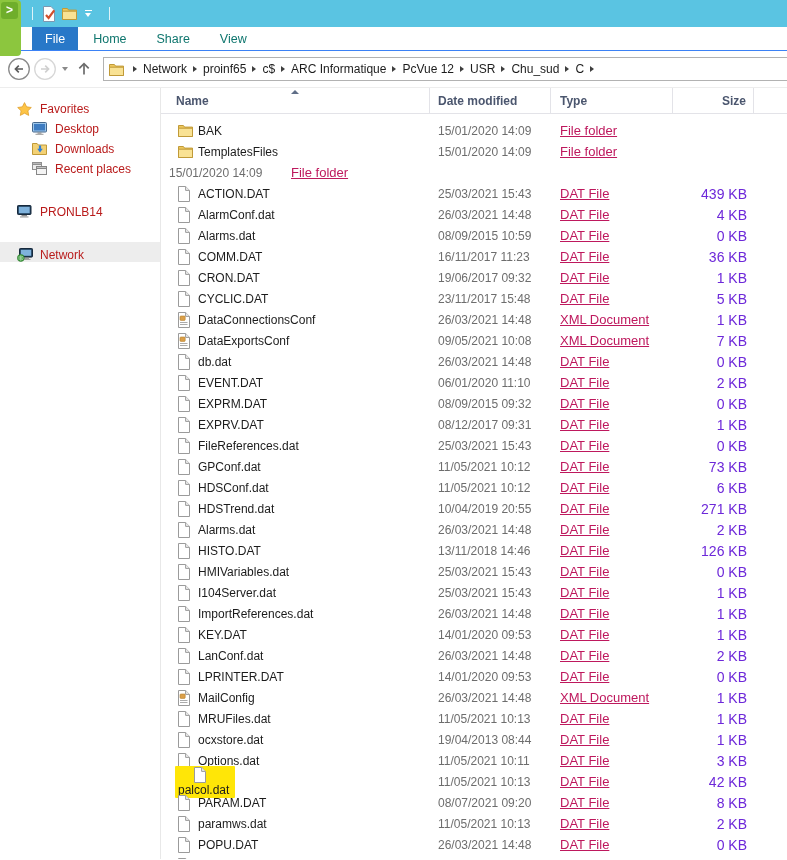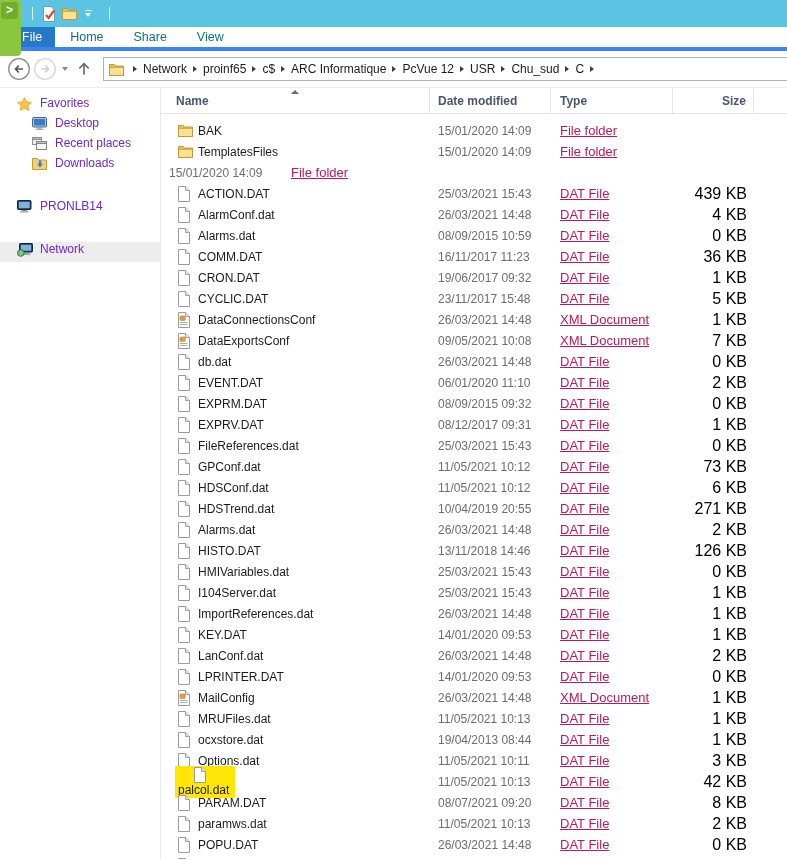--- a/index.html
+++ b/index.html
@@ -14,36 +14,36 @@
   .qat { display:flex; align-items:center; margin-left:26px; height:100%; }
   .qat-sep { width:1px; height:13px; background:rgba(255,255,255,.8); margin:0 6px; }
   .qat-btn { display:flex; align-items:center; justify-content:center; width:20px; height:22px; }
   .qat-drop { display:flex; flex-direction:column; align-items:center; width:14px; margin-left:2px; }
   .qat-drop .bar { width:7px; height:1.5px; background:#fff; margin-bottom:2px; }
   .qat-drop .tri { width:0; height:0; border-left:3.5px solid transparent; border-right:3.5px solid transparent; border-top:4px solid #fff; }
   
   .green-tab { position:absolute; left:0; top:0; width:21px; height:56px; background:#8cc63e; border-radius:0 4px 4px 0; z-index:20; }
   .green-chip { position:absolute; left:1px; top:2px; width:17px; height:17px; background:#6fae2b; border-radius:3px; color:#fff; font-size:12px; font-weight:bold; line-height:17px; text-align:center; }
   
-  .tabsrow { height:24px; background:#fff; display:flex; align-items:stretch; border-bottom:4px solid #3b82f6; padding-left:9px; }
+  .tabsrow { height:24px; background:#fff; display:flex; align-items:stretch; border-bottom:1px solid #3b82f6; padding-left:32px; }
   .tab { padding:0 15px; font-size:12.5px; color:#0f766e; display:flex; align-items:center; cursor:default; }
   .tab.active { background:#2878c8; color:#fff; padding:0 13px; }
   
   .navbar { height:37px; background:#fff; display:flex; align-items:center; border-bottom:1px solid #ededed; padding-left:7px; }
   .navbtn { display:flex; align-items:center; justify-content:center; margin-right:2px; }
   .nav-drop { width:0; height:0; border-left:3.5px solid transparent; border-right:3.5px solid transparent; border-top:4px solid #8a8a8a; margin:0 7px 0 3px; }
   .addressbar { flex:1; height:24px; border:1px solid #b2b2b2; background:#fff; display:flex; align-items:center; padding-left:5px; margin-left:8px; margin-right:-1px; overflow:hidden; }
   .addr-folder { display:flex; margin-right:3px; }
   .crumbs { display:flex; align-items:center; }
   .crumb-sep { width:0; height:0; border-left:4px solid #3e3e3e; border-top:3.5px solid transparent; border-bottom:3.5px solid transparent; margin:0 6px; }
   .crumb { font-size:12px; color:#1c1c1c; white-space:nowrap; cursor:default; }
   
   .main { display:flex; height:771px; }
   .sidebar { width:160px; padding-top:8px; flex:none; }
-  .side-item { height:20px; display:flex; align-items:flex-start; font-size:12px; color:#6d28d9; padding-left:17px; cursor:default; white-space:nowrap; }
+  .side-item { height:20px; display:flex; align-items:flex-end; font-size:12px; color:#b91c1c; padding-left:17px; cursor:default; white-space:nowrap; }
   .side-item .sicon { width:17px; height:15px; display:flex; align-items:center; margin-right:6px; flex:none; }
   .side-item.child { padding-left:32px; }
   .side-item.gap { margin-top:23px; }
   .side-item.selected { background:#ededed; }
   .filearea { flex:1; border-left:1px solid #e8e8e8; display:flex; flex-direction:column; overflow:hidden; }
   .listheader { height:26px; flex:none; display:flex; border-bottom:1px solid #e3e3e8; }
   .hcell { border-right:1px solid #e3e3e8; font-size:12px; color:#4b566e; display:flex; align-items:center; cursor:default;font-weight:bold; }
   .hcell.h-name { width:269px; padding-left:15px; position:relative; }
   .hcell.h-date { width:121px; padding-left:8px; }
   .hcell.h-type { width:122px; padding-left:9px; }
@@ -52,21 +52,21 @@
     border-left:4px solid transparent; border-right:4px solid transparent; border-bottom:4px solid #5f6e87; }
   .rows { padding-top:6px; overflow:hidden; flex:1; }
   .row { height:21px; display:flex; align-items:center; cursor:default; }
   .cell-name { width:269px; padding-left:14px; display:flex; align-items:center; overflow:hidden;text-align:center; }
   .namewrap { display:inline-flex; align-items:center; padding:1px 6px 1px 3px; border-radius:1px; }
   .row.hl .namewrap { background:#ffe607;flex-direction:column; }
   .ficon { width:15px; height:16px; display:flex; align-items:center; margin-right:5px; flex:none; }
   .fname { font-size:12px; color:#1c1c1c; white-space:nowrap; }
   .cell-date { width:121px; padding-left:8px; font-size:12px; color:#6d6d6d; white-space:nowrap; }
   .cell-type { width:122px; padding-left:9px; font-size:13px; color:#be185d; white-space:nowrap;text-decoration:underline; }
-  .cell-size { width:81px; padding-right:7px; font-size:16px; color:#000000; text-align:right; white-space:nowrap; }
+  .cell-size { width:81px; padding-right:7px; font-size:14px; color:#6d28d9; text-align:right; white-space:nowrap; }
 </style>
 </head>
 <body>
 
 <div class="green-tab">
   <div class="green-chip">&gt;</div>
 </div>
 
 <div class="titlebar">
   <div class="qat">
@@ -164,37 +164,37 @@
             <rect x="2" y="2" width="11" height="6.5" fill="#3e7cc1"></rect>
             <rect x="5.5" y="10.5" width="4" height="1.2" fill="#8c8c8c"></rect>
             <rect x="3.5" y="11.8" width="8" height="1" fill="#9a9a9a"></rect>
           </svg>
         </span>
         <span>Desktop</span>
       </div>
       <div class="side-item child">
         <span class="sicon">
           <svg width="15" height="13" viewBox="0 0 15 13">
+            <path d="M0.5 1.5h4.6l1.2 1.5h8.2v9.5h-14z" fill="#f3d175" stroke="#c09a38"></path>
+            <path d="M8 3.5v3.8" stroke="#2f7fd6" stroke-width="2.2"></path>
+            <path d="M5.2 6.8h5.6L8 10.4z" fill="#2f7fd6"></path>
+          </svg>
+        </span>
+        <span>Downloads</span>
+      </div>
+      <div class="side-item child">
+        <span class="sicon">
+          <svg width="15" height="13" viewBox="0 0 15 13">
             <rect x="0.5" y="0.5" width="9" height="7" fill="#ececec" stroke="#8f8f8f"></rect>
             <rect x="0.5" y="0.5" width="9" height="2" fill="#b8b8b8" stroke="#8f8f8f"></rect>
             <rect x="4.5" y="4.5" width="10" height="8" fill="#f4f4f4" stroke="#868686"></rect>
             <rect x="4.5" y="4.5" width="10" height="2" fill="#c4c4c4" stroke="#868686"></rect>
           </svg>
         </span>
         <span>Recent places</span>
-      </div>
-      <div class="side-item child">
-        <span class="sicon">
-          <svg width="15" height="13" viewBox="0 0 15 13">
-            <path d="M0.5 1.5h4.6l1.2 1.5h8.2v9.5h-14z" fill="#f3d175" stroke="#c09a38"></path>
-            <path d="M8 3.5v3.8" stroke="#2f7fd6" stroke-width="2.2"></path>
-            <path d="M5.2 6.8h5.6L8 10.4z" fill="#2f7fd6"></path>
-          </svg>
-        </span>
-        <span>Downloads</span>
       </div>
       <div class="side-item gap">
         <span class="sicon">
           <svg width="16" height="13" viewBox="0 0 16 13">
             <rect x="0.5" y="0.5" width="13.5" height="9" rx="0.8" fill="#1f3b57" stroke="#16293c"></rect>
             <rect x="1.8" y="1.8" width="10.9" height="6.4" fill="#7fb2dc"></rect>
             <rect x="4.5" y="10" width="5.5" height="1.3" fill="#888"></rect>
             <rect x="3" y="11.4" width="8.5" height="1.1" fill="#999"></rect>
           </svg>
         </span>

